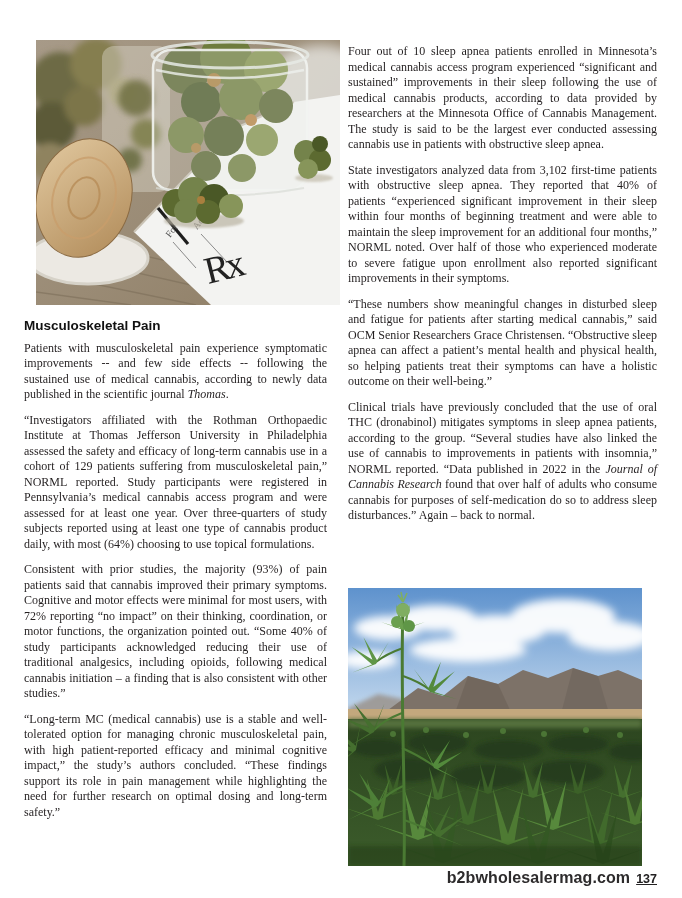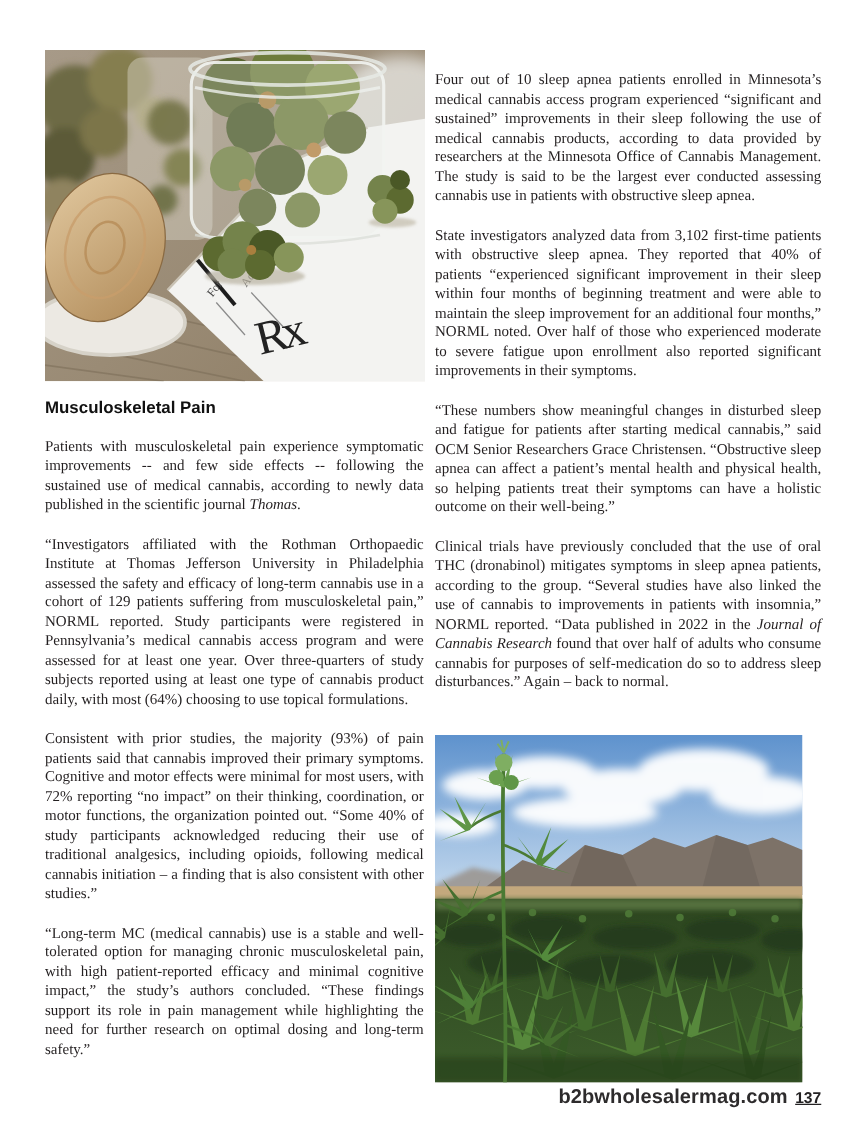--- a/index.html
+++ b/index.html
@@ -7,26 +7,26 @@
         font-family:"Liberation Serif",serif;color:#231f20;}
 
   
   .photo{position:absolute;margin:0;padding:0;}
   .photo-top{left:36px;top:40px;width:304px;height:265px;}
   .photo-bottom{left:348px;top:588px;width:294px;height:278px;}
   .photo svg{display:block;width:100%;height:100%;}
 
   
   .col{position:absolute;}
-  .col-left{left:36px;top:318px;width:303px;}
+  .col-left{left:24px;top:318px;width:303px;}
   .col-right{left:348px;top:40px;width:309px;}
 
   h2{font-family:"Liberation Sans",sans-serif;font-weight:700;font-size:13.5px;
      line-height:1.15;color:#111111;margin:0 0 7px 0;}
-  .col p{font-size:12px;line-height:15.5px;text-align:justify;margin:16px 0 10px 0;
+  .col p{font-size:12px;line-height:15.5px;text-align:justify;margin:4px 0 10px 0;
          hyphens:auto;-webkit-hyphens:auto;}
   .col p:last-child{margin-bottom:0;}
   em{font-style:italic;}
 
   
   .footer{position:absolute;right:25px;top:869px;display:flex;align-items:baseline;gap:6px;
           font-family:"Liberation Sans",sans-serif;font-weight:700;color:#2d2b2c;}
   .footer .site{font-size:16px;letter-spacing:0.1px;}
   .footer .pagenum{font-size:12.5px;color:#232122;text-decoration:underline;}
 

